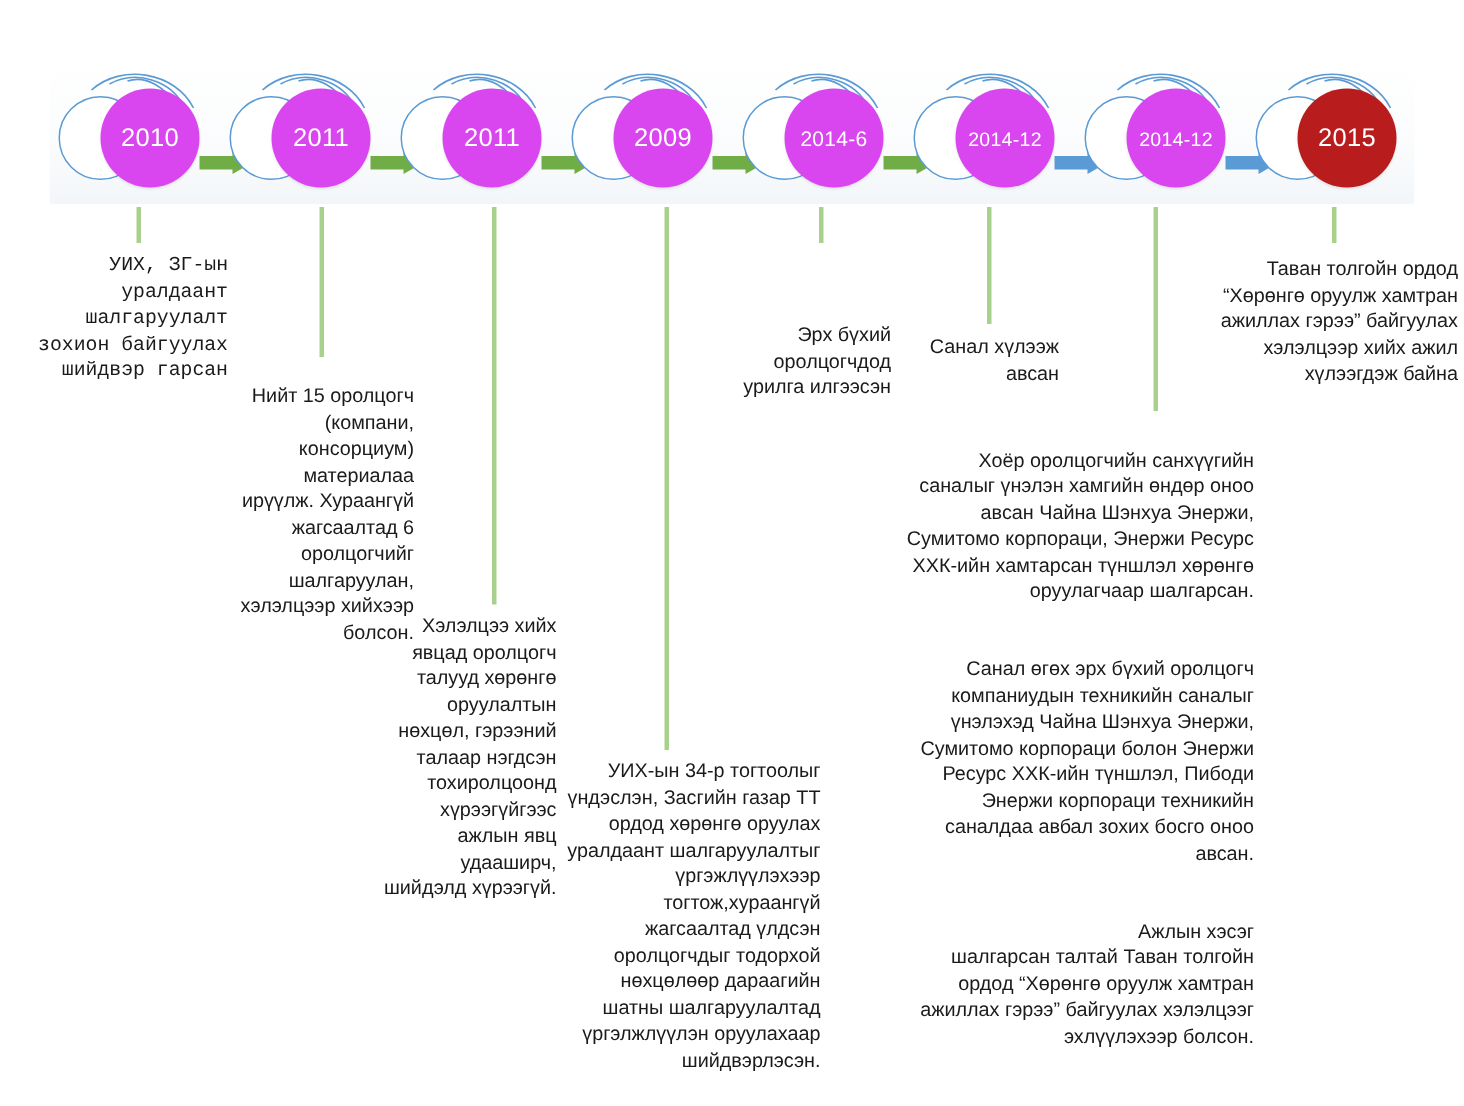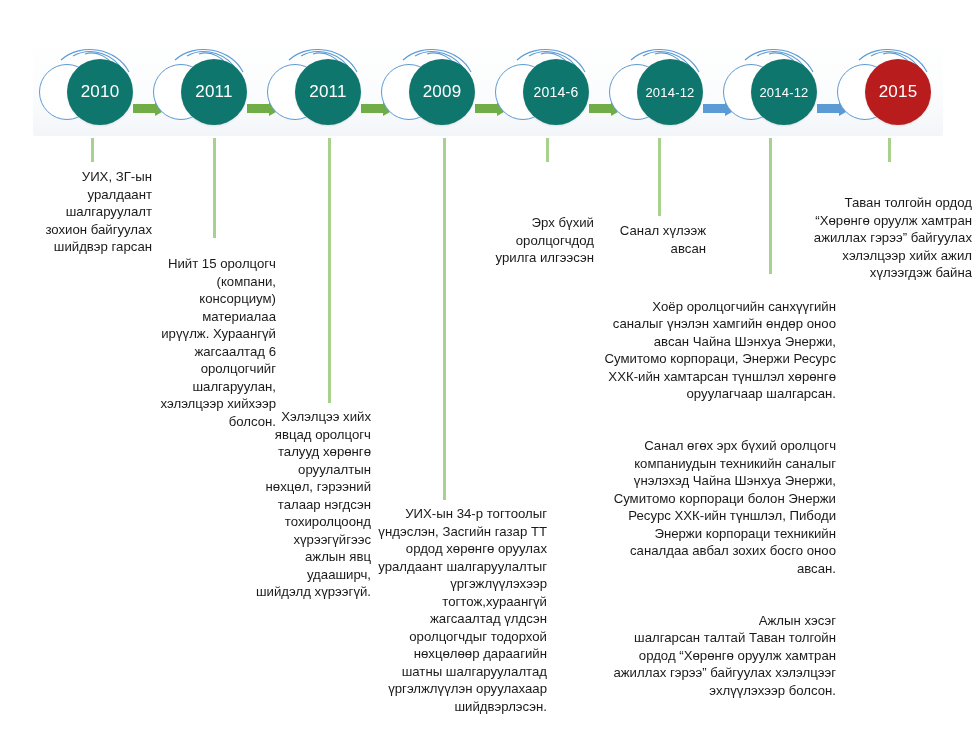--- a/index.html
+++ b/index.html
@@ -27,21 +27,21 @@
     border:1px solid #5b9bd5;border-radius:50%;
     background:#ffffff;box-sizing:border-box;
   }
   .bubble{
     position:absolute;left:34px;top:21px;width:66px;height:66px;
     border-radius:50%;
     display:flex;align-items:center;justify-content:center;
     color:#ffffff;font-size:17px;letter-spacing:.2px;
     box-shadow:0 1px 2px rgba(0,0,0,.10);
   }
-  .bubble.green{background:#0f766e;}
+  .bubble.green{background:#d946ef;}
   .bubble.red{background:#b91c1c;}
   .bubble.small{font-size:14px;}
   .bubble.xsmall{font-size:13px;}
 
   .arrow{position:absolute;top:62px;width:40px;height:16px;}
   .arrow .shaft{position:absolute;left:0;top:4px;width:24px;height:9px;}
   .arrow .head{
     position:absolute;left:22px;top:0;width:0;height:0;
     border-top:8px solid transparent;border-bottom:8px solid transparent;
   }
@@ -176,21 +176,21 @@
 
 <div class="conn" style="left:91px;top:138px;height:24px;"></div>
 <div class="conn" style="left:213px;top:138px;height:100px;"></div>
 <div class="conn" style="left:328px;top:138px;height:265px;"></div>
 <div class="conn" style="left:443px;top:138px;height:362px;"></div>
 <div class="conn" style="left:546px;top:138px;height:24px;"></div>
 <div class="conn" style="left:658px;top:138px;height:78px;"></div>
 <div class="conn" style="left:769px;top:138px;height:136px;"></div>
 <div class="conn" style="left:888px;top:138px;height:24px;"></div>
 
-<div class="tblock" style="left:0px;top:168px;width:152px;">УИХ, ЗГ-ын
+<div class="tblock" style="left:0px;top:168px;width:152px;font-family:Liberation Mono, monospace;">УИХ, ЗГ-ын
 уралдаант
 шалгаруулалт
 зохион байгуулах
 шийдвэр гарсан</div>
 
 <div class="tblock" style="left:118px;top:255px;width:158px;">Нийт 15 оролцогч
 (компани,
 консорциум)
 материалаа
 ирүүлж. Хураангүй
@@ -247,17 +247,17 @@
 Энержи корпораци техникийн
 саналдаа авбал зохих босго оноо
 авсан.</div>
   <div class="para">Ажлын хэсэг
 шалгарсан талтай Таван толгойн
 ордод “Хөрөнгө оруулж хамтран
 ажиллах гэрээ” байгуулах хэлэлцээг
 эхлүүлэхээр болсон.</div>
 </div>
 
-<div class="tblock" style="left:784px;top:170px;width:188px;margin-top:24px;">Таван толгойн ордод
+<div class="tblock" style="left:784px;top:170px;width:188px;">Таван толгойн ордод
 “Хөрөнгө оруулж хамтран
 ажиллах гэрээ” байгуулах
 хэлэлцээр хийх ажил
 хүлээгдэж байна</div>
 
 </body></html>

